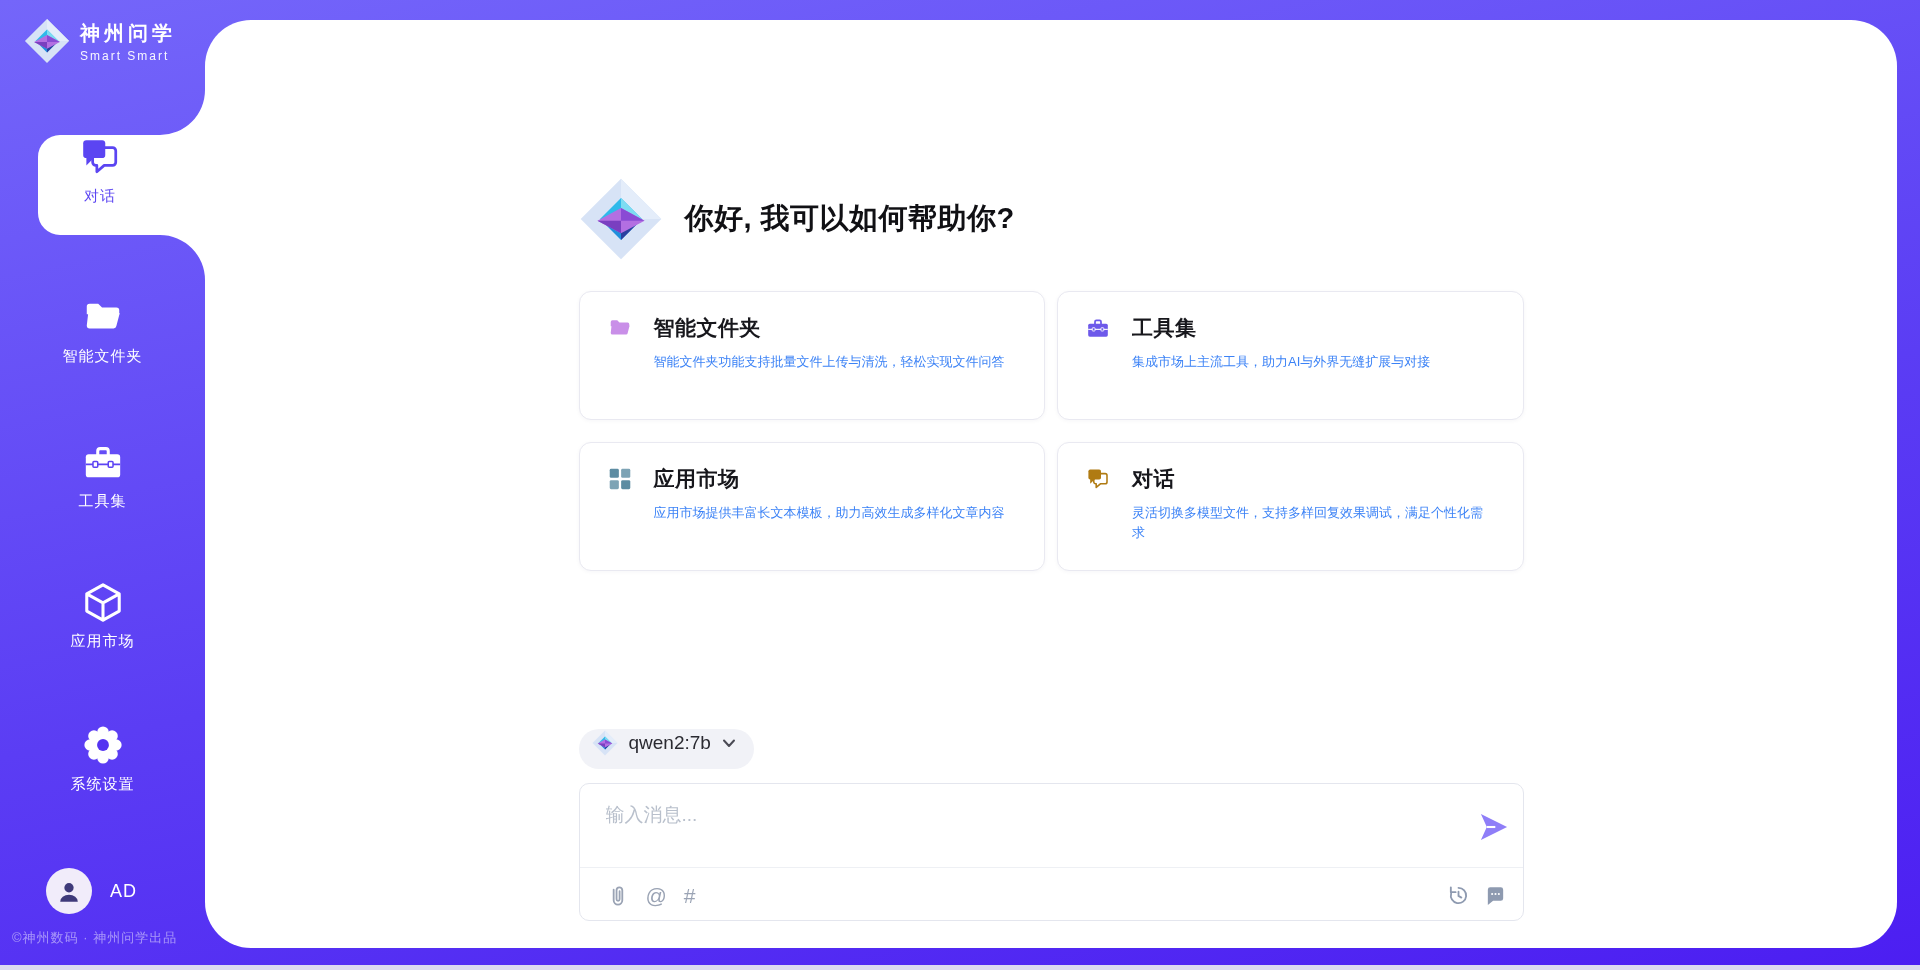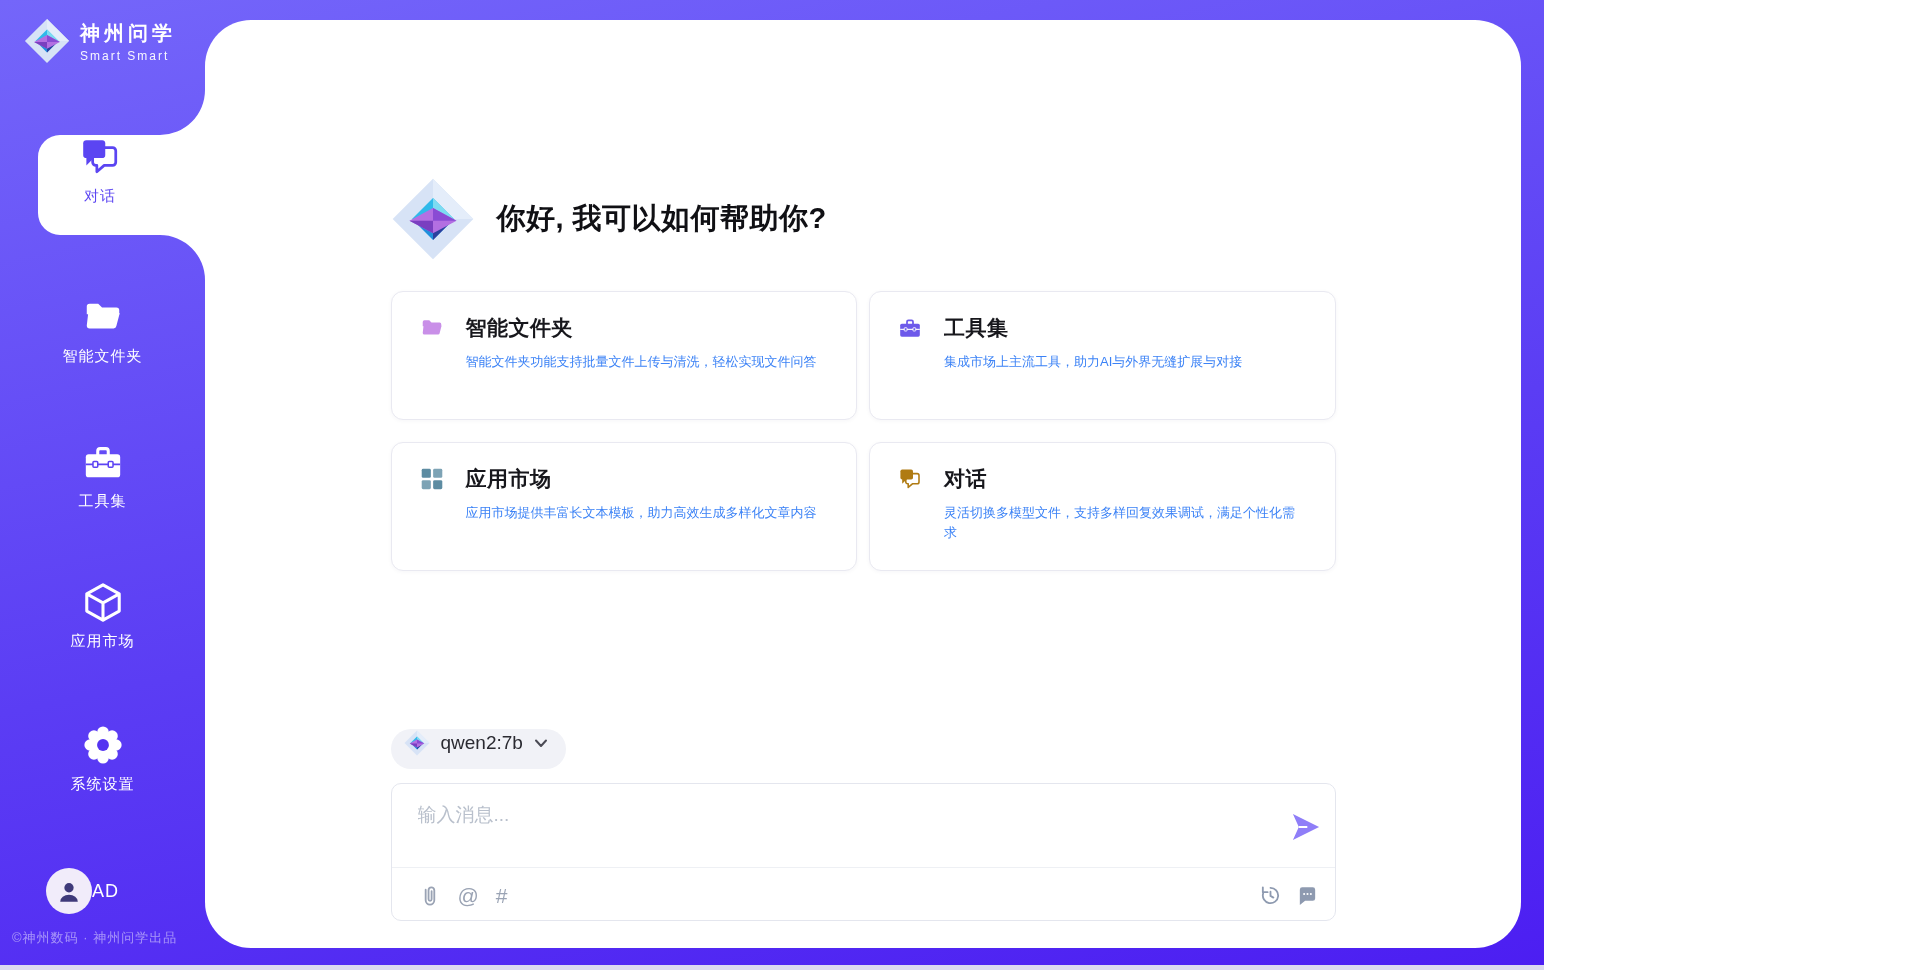--- a/index.html
+++ b/index.html
@@ -1,35 +1,35 @@
 <!DOCTYPE html>
 <html><head>
 <meta charset="utf-8">
 <style>
   * { margin:0; padding:0; box-sizing:border-box; }
   html,body { width:1920px; height:970px; }
   body { font-family:"Liberation Sans","DejaVu Sans",sans-serif; }
-  .screen { position:relative; width:1544px; height:970px; overflow:hidden;
+  .screen { position:relative; width:1920px; height:970px; overflow:hidden;
             background:linear-gradient(168deg,#7466fa 0%,#5b3df4 55%,#4c1ef2 100%); }
 
   
   .brand { position:absolute; left:24px; top:18px; display:flex; align-items:center; gap:10px; color:#fff; }
   .brand-text .cn { font-size:20px; font-weight:700; letter-spacing:4px; }
   .brand-text .en { font-size:12px; letter-spacing:2px; margin-top:2px; opacity:.95; }
 
   .nav-item { position:absolute; left:0; width:205px; text-align:center; color:#fff; cursor:pointer; }
   .nav-item .ic { width:42px; height:42px; margin:0 auto; }
   .nav-item .lbl { display:block; font-size:15px; margin-top:5px; letter-spacing:1px; }
 
   .active-tab-bg { position:absolute; left:38px; top:90px; width:167px; height:190px; }
   .active-tab { position:absolute; left:0; top:136px; width:200px; text-align:center; color:#5b45f2; cursor:pointer; }
   .active-tab .ic { width:42px; height:42px; margin:0 auto; }
   .active-tab .lbl { display:block; font-size:15px; margin-top:5px; letter-spacing:1px; font-weight:500; }
 
-  .user-row { position:absolute; left:46px; top:868px; display:flex; align-items:center; color:#fff; cursor:pointer; }
+  .user-row { position:absolute; left:46px; top:868px; display:flex; align-items:center; gap:18px; color:#fff; cursor:pointer; }
   .avatar { width:46px; height:46px; border-radius:50%; background:#f1ecfa; display:flex; align-items:center; justify-content:center; }
   .user-name { font-size:18px; letter-spacing:1px; }
 
   .side-footer { position:absolute; left:12px; top:929px; width:200px; font-size:13px;
                  color:rgba(255,255,255,.48); letter-spacing:1px; white-space:nowrap; }
 
   
   .main-panel { position:absolute; left:205px; top:20px; right:23px; bottom:22px;
                 background:#fff; border-radius:46px; overflow:hidden; }
   .content { width:945px; margin:12px auto; }

